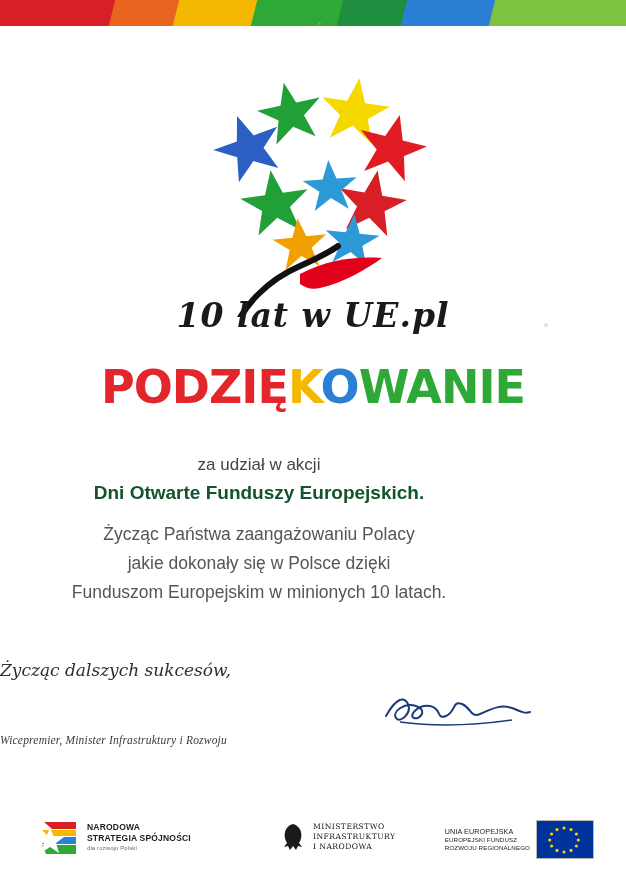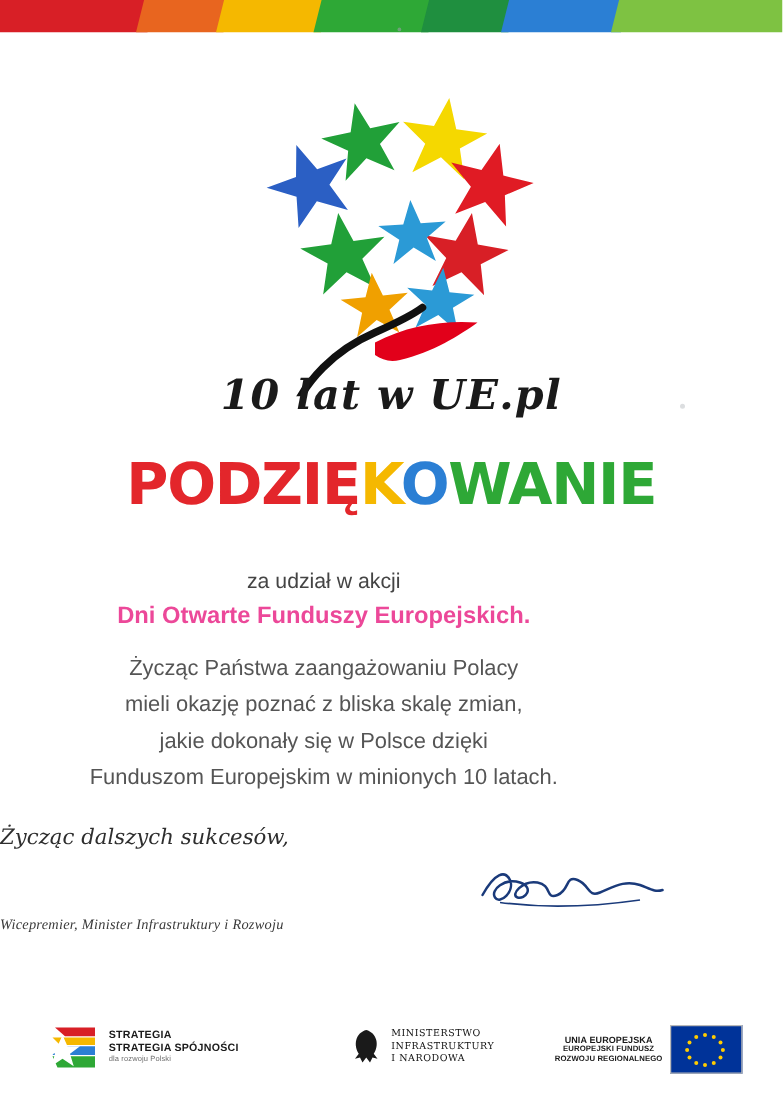--- a/index.html
+++ b/index.html
@@ -90,21 +90,21 @@
   }
   .line-1 {
     font-size: 17px;
     line-height: 26px;
     color: #444;
   }
   .line-2 {
     font-size: 19px;
     font-weight: bold;
     line-height: 30px;
-    color: #ec4899;
+    color: #14532d;
     margin-bottom: 12px;
   }
   .para {
     font-size: 17.5px;
     line-height: 29px;
     color: #555;
   }
 
   
   .closing {
@@ -181,26 +181,26 @@
   }
   .fl-ue {
     position: absolute;
     right: 32px;
     top: 12px;
     display: flex;
     align-items: center;
     gap: 6px;
   }
   .ue-text {
-    text-align: center;
+    text-align: left;
     font-family: "Liberation Sans", sans-serif;
     font-size: 6.2px;
     line-height: 8px;
     color: #1b1b1b;
-    font-weight: bold;
+    font-weight: normal;
     letter-spacing: .1px;
   }
   .ue-text .t1 { font-size: 7.2px; }
   .ue-flag {
     width: 56px;
     height: 37px;
     background: #003399;
     position: relative;
     border: 1px solid #b9b9b9;
   }
@@ -254,21 +254,20 @@
   </div>
 
   <div class="headline">
     <span style="color:#e3262b;">PODZI</span><span style="color:#e3262b;">Ę</span><span style="color:#f5b800;">K</span><span style="color:#2b7fd4;">O</span><span style="color:#2ea836;">W</span><span style="color:#2ea836;">ANIE</span>
   </div>
 
   <div class="body-copy">
     <div class="line-1">za udział w akcji</div>
     <div class="line-2">Dni Otwarte Funduszy Europejskich.</div>
     <div class="para">Życząc Państwa zaangażowaniu Polacy</div>
-    <div class="para">mieli okazję poznać z bliska skalę zmian,</div>
     <div class="para">jakie dokonały się w Polsce dzięki</div>
     <div class="para">Funduszom Europejskim w minionych 10 latach.</div>
   </div>
 
   <div class="closing">
     <div class="closing-line">Życząc dalszych sukcesów,</div>
     <div class="signature">
       <svg width="626" height="48" viewBox="0 0 626 48">
         <path d="M386,30 C396,12 404,10 408,18 C412,27 400,38 396,32 C392,26 404,16 416,20 C428,24 420,34 414,32
                  C408,30 418,18 430,20 C442,22 436,34 446,30 C456,26 452,14 462,18 C472,22 470,32 480,28
@@ -284,21 +283,21 @@
     <div class="fl-nss">
       <svg width="44" height="40" viewBox="0 0 44 40">
         <polygon points="6,4 40,4 40,36 6,36 14,20" fill="#ffffff"></polygon>
         <path d="M8,4 L40,4 L40,11 L16,11 Z" fill="#d81f26"></path>
         <path d="M6,12 L40,12 L40,18 L12,18 Z" fill="#f5b800"></path>
         <path d="M12,19 L40,19 L40,26 L6,26 Z" fill="#2b7fd4"></path>
         <path d="M6,27 L40,27 L40,36 L10,36 Z" fill="#2ea836"></path>
         <polygon points="14,10 18,19 28,19 20,25 23,35 14,29 5,35 8,25 0,19 10,19" fill="#ffffff"></polygon>
       </svg>
       <div class="nss-text">
-        <div>STRATEGIA</div>
+        <div>NARODOWA</div>
         <div>STRATEGIA SPÓJNOŚCI</div>
         <div class="nss-sub">dla rozwoju Polski</div>
       </div>
     </div>
 
     <div class="fl-mir">
       <svg width="26" height="30" viewBox="0 0 26 30">
         <path d="M13,2 C17,3 20,6 21,10 C22,14 21,18 19,21 L22,25 L18,24 L16,28 L13,24 L10,28 L8,24 L4,25 L7,21
                  C5,18 4,14 5,10 C6,6 9,3 13,2 Z" fill="#1a1a1a"></path>
       </svg>

